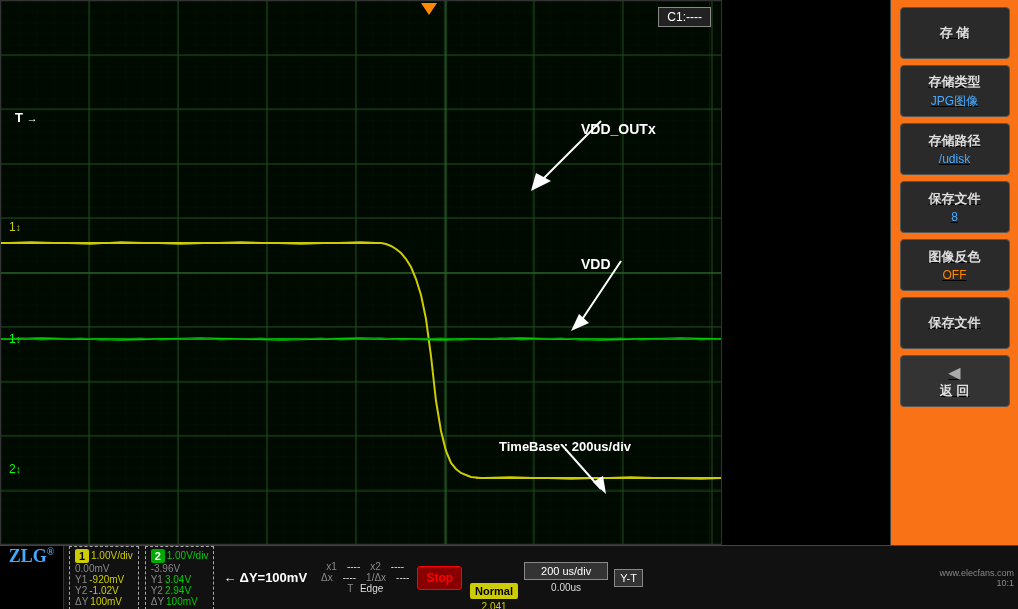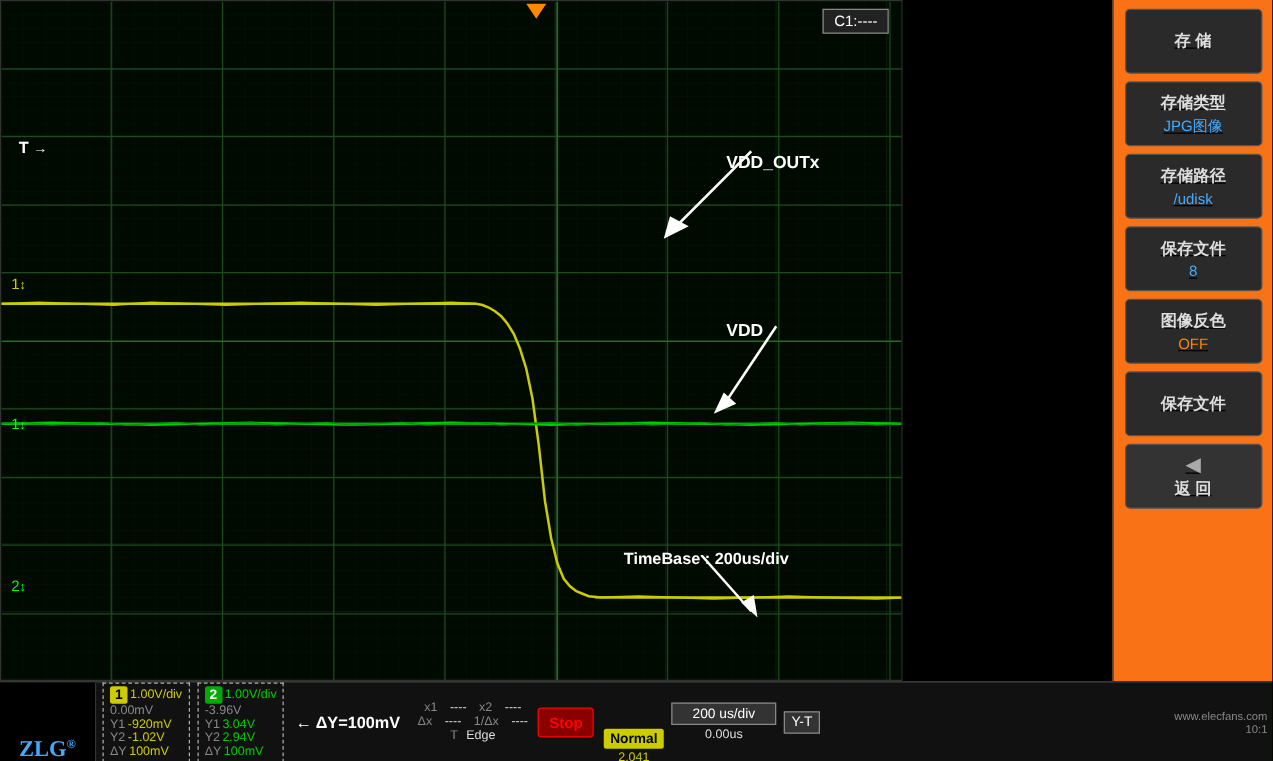--- a/index.html
+++ b/index.html
@@ -76,25 +76,25 @@
       width: 1018px;
       height: 64px;
       background: #111;
       border-top: 1px solid #444;
       display: flex;
       align-items: center;
     }
 
     
     .logo-area {
-      width: 77px;
+      width: 64px;
       height: 64px;
       background: #000;
       display: flex;
-      align-items: flex-end;
+      align-items: flex-start;
       justify-content: center;
       border-right: 1px solid #333;
       flex-shrink: 0;
     }
 
     
     .ch-info-box {
       border: 1px dashed #aaa;
       padding: 2px 5px;
       margin: 0 3px;

